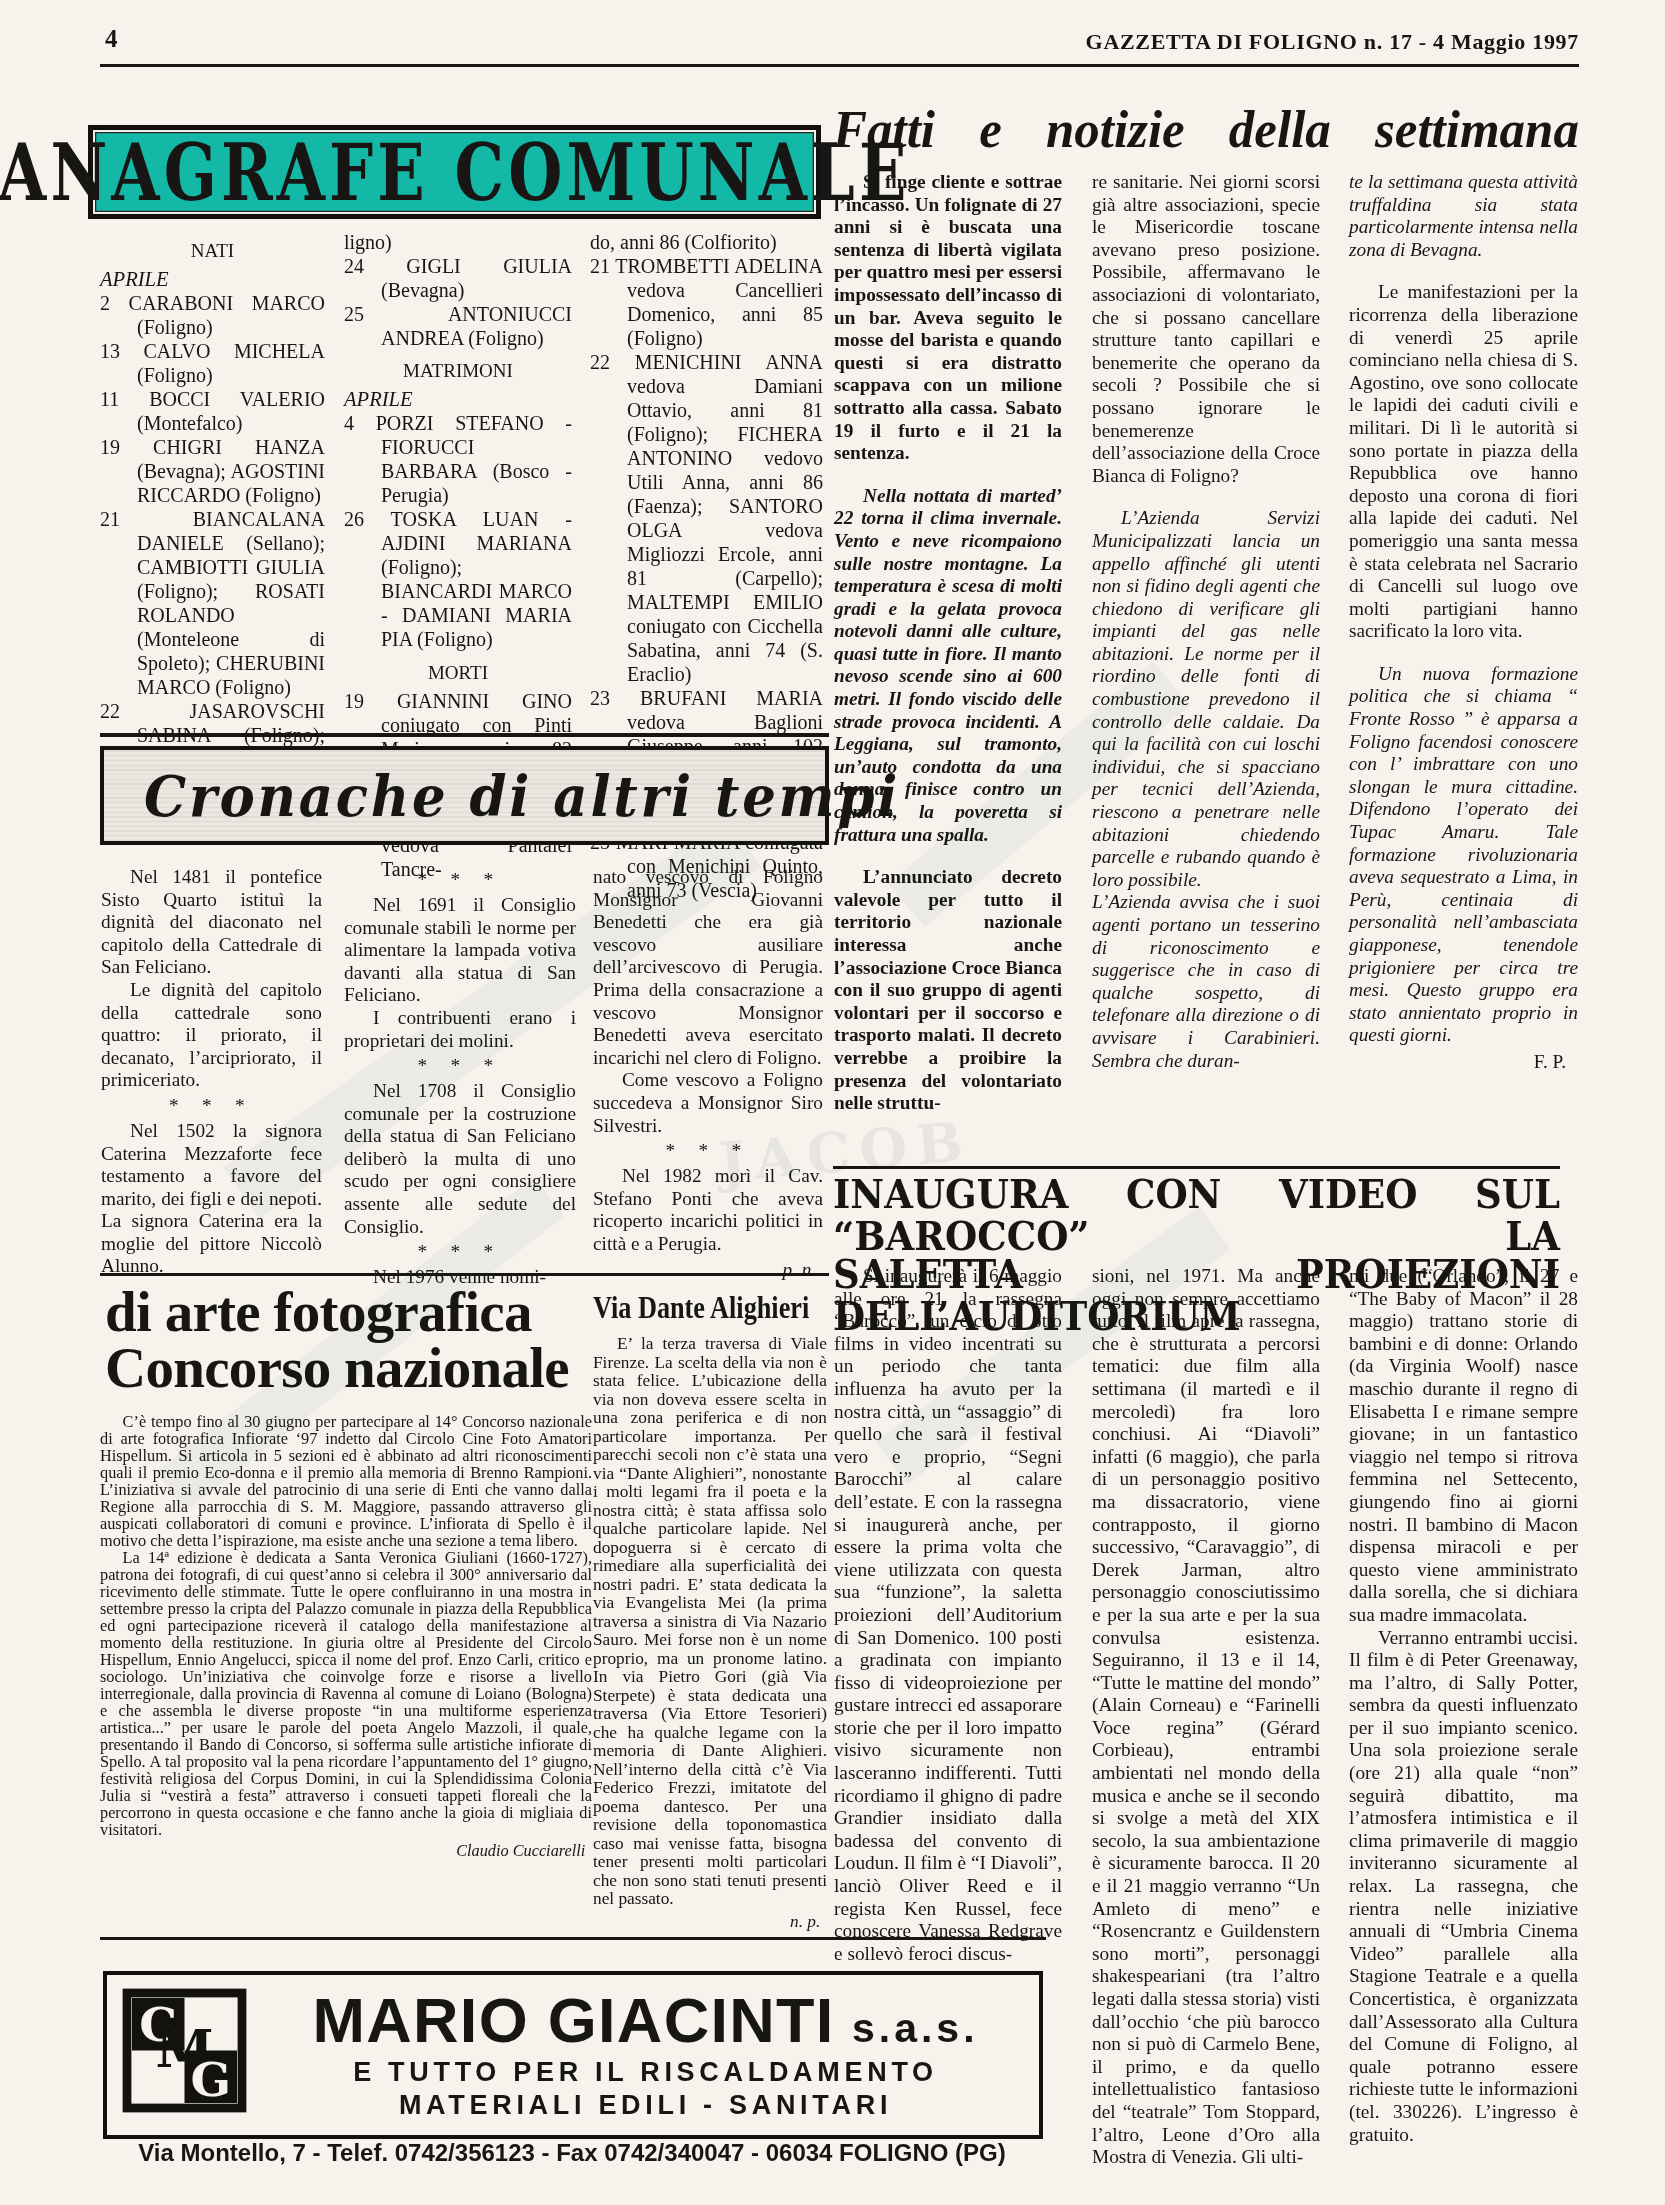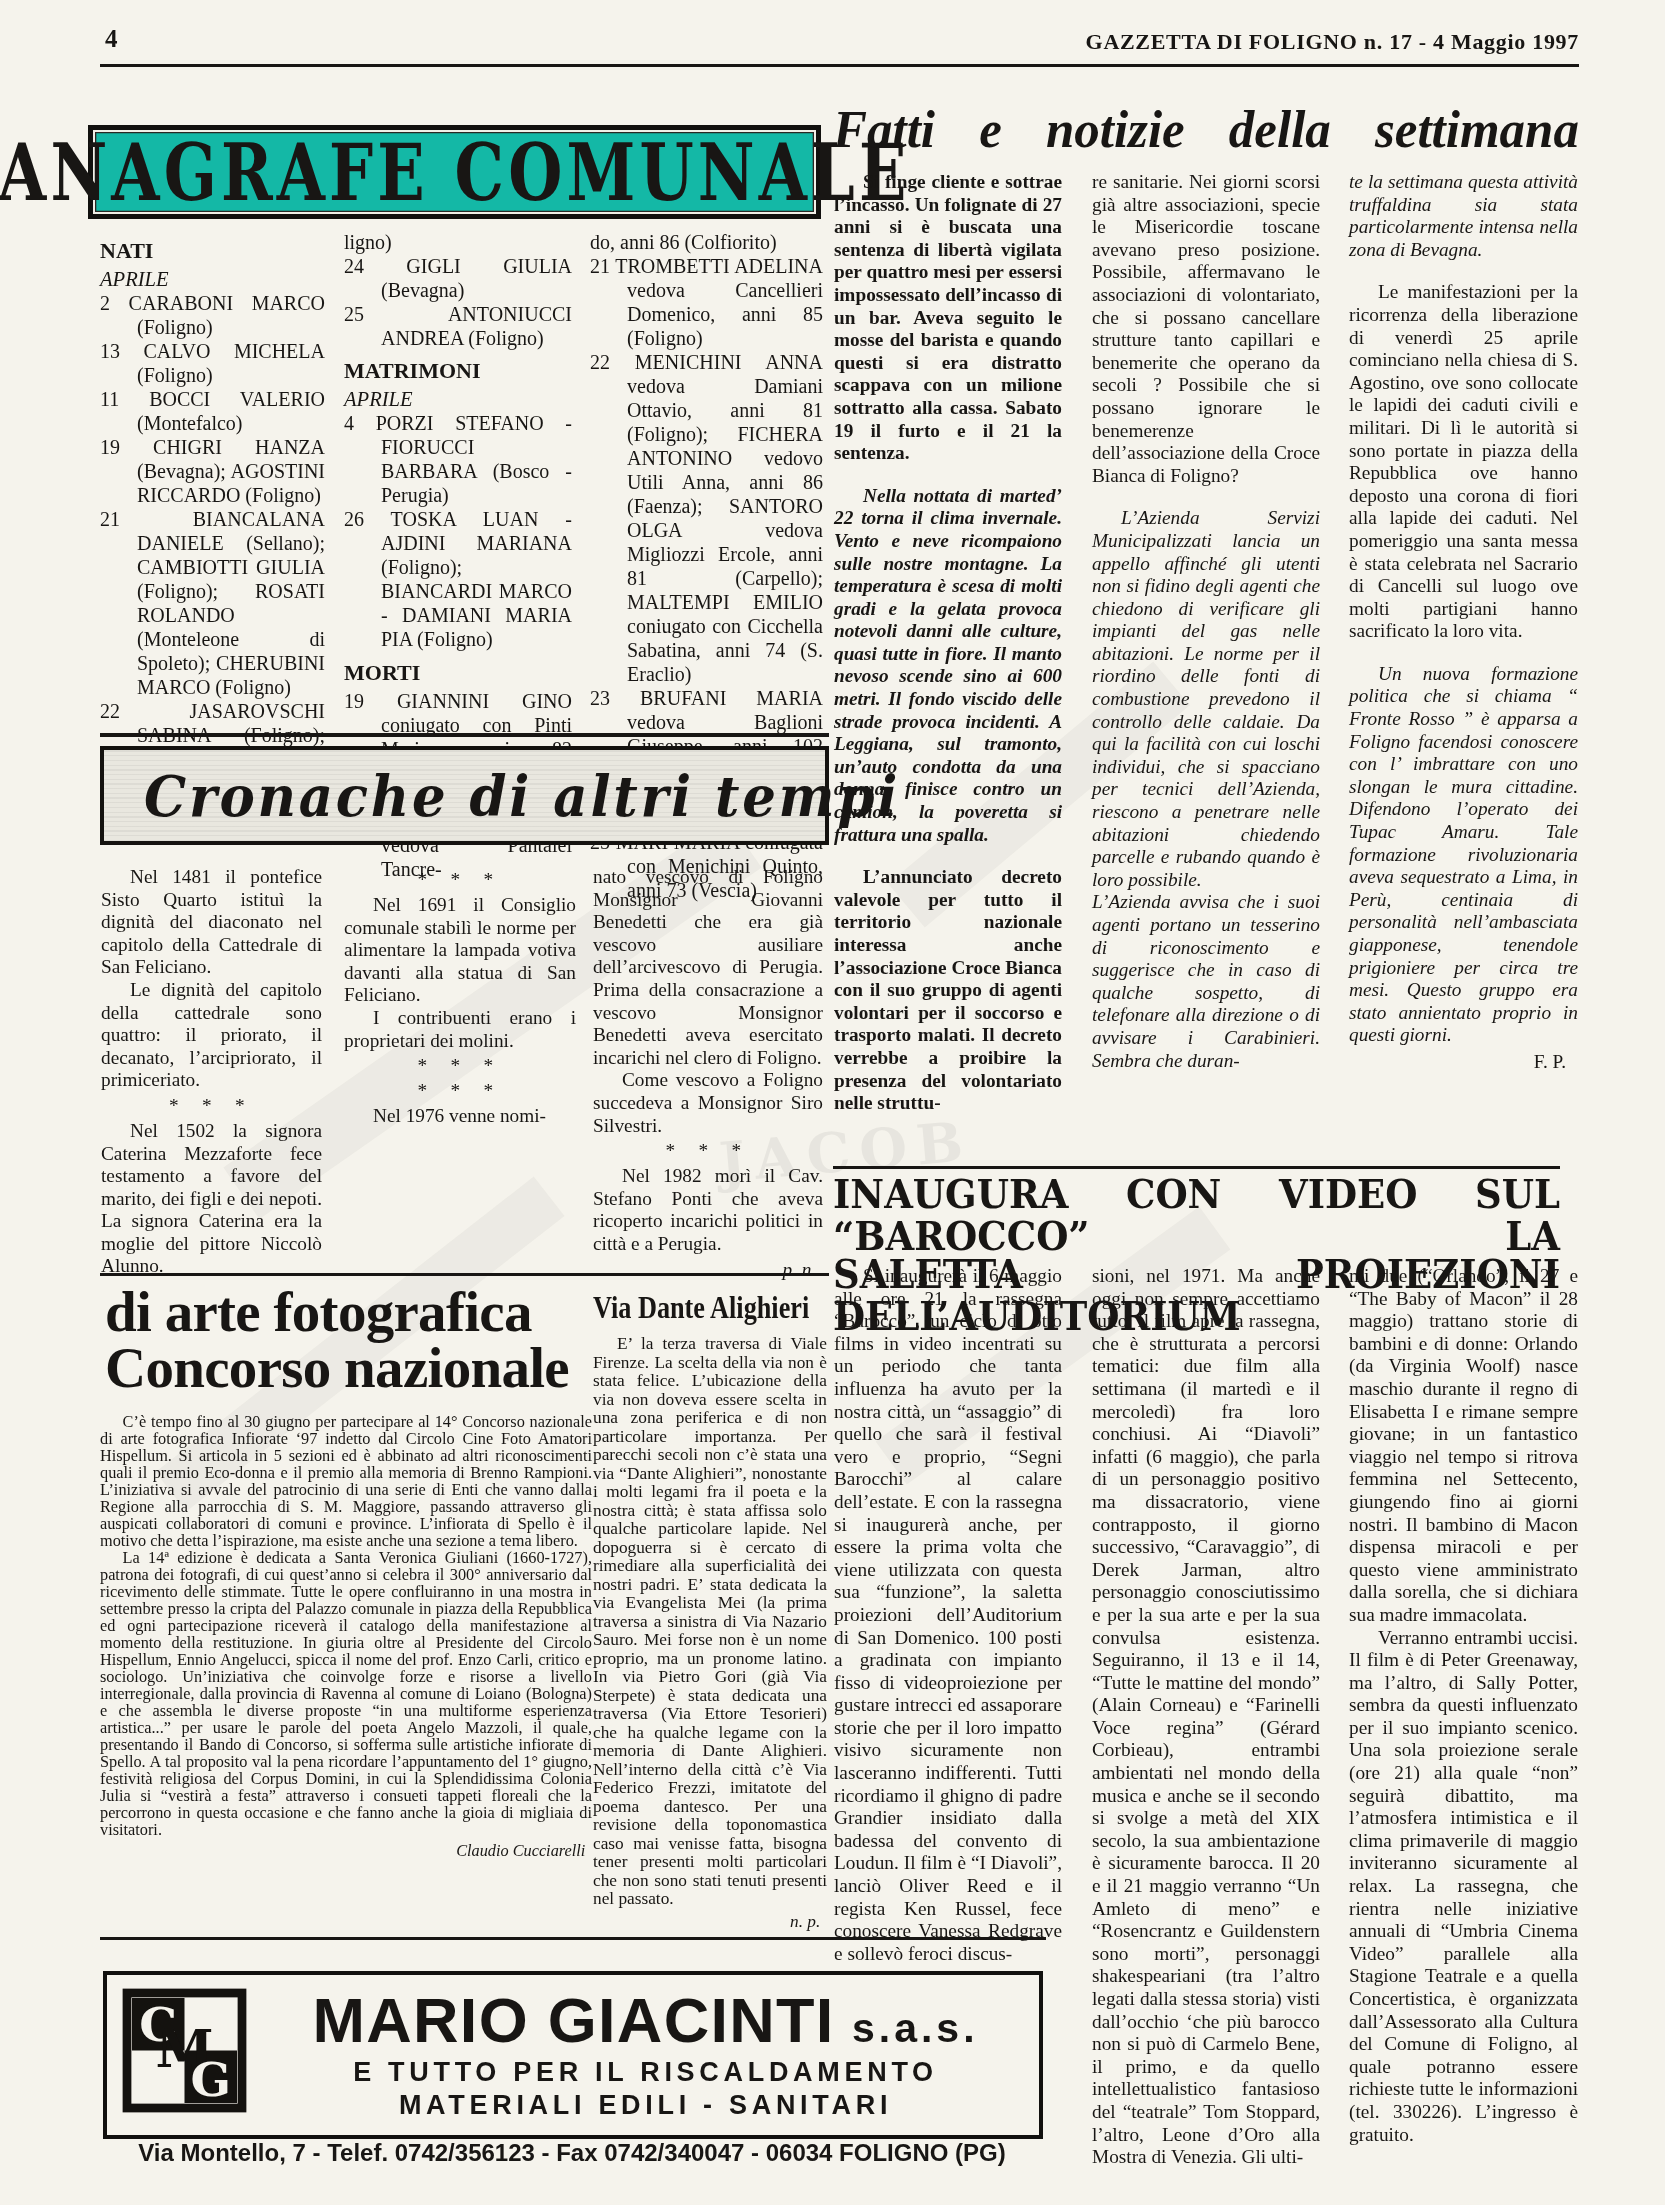--- a/index.html
+++ b/index.html
@@ -22,21 +22,21 @@
   .acol{font-size:20px;line-height:24px;}
   .ncol{font-size:19.3px;line-height:22.6px;}
   .blk.p{text-indent:29px;}
   .blk.pni{text-indent:0;}
   .blk.it{font-style:italic;text-indent:29px;}
   .blk.itni{font-style:italic;text-indent:0;}
   .blk.sp{margin-top:20px;}
   .blk.stars{text-align:center;text-indent:0;letter-spacing:9.3px;margin:2.7px 0;}
   .blk.sig{text-align:right;text-indent:0;padding-right:12px;margin-top:4px;}
   .blk.sigit{text-align:right;font-style:italic;text-indent:0;padding-right:6.7px;margin-top:4px;}
-  .blk.heading{text-align:left;font-weight:bold;text-indent:0;font-size:22px;margin:9.3px 0 4px;}
+  .blk.heading{text-align:center;font-weight:normal;text-indent:0;font-size:19px;margin:9.3px 0 4px;}
   .blk.subit{font-style:italic;text-indent:0;font-size:20.6px;}
   .blk.entry{padding-left:37px;text-indent:-37px;}
 
   
   .fatti-headline{position:absolute;left:833px;top:100px;width:746px;font-style:italic;font-weight:bold;font-size:51px;text-align:justify;text-align-last:justify;white-space:nowrap;z-index:2;transform:scale(1,1.05);}
 
   
   .cronache-box{position:absolute;left:100px;top:746px;width:721px;height:91px;border:4px solid #14120f;background:#e9e7df;background-image:repeating-linear-gradient(0deg,rgba(0,0,0,0.05) 0 1.3px,rgba(0,0,0,0) 1.3px 4.7px);z-index:2;display:flex;align-items:center;text-align:right;}
   .cronache-title{font-family:"DejaVu Serif",serif;font-weight:bold;font-style:italic;font-size:53px;letter-spacing:2.7px;padding-left:40px;white-space:nowrap;transform:scaleY(1.05);}
 
@@ -145,20 +145,21 @@
       <p class="blk p">Le dignità del capitolo della cattedrale sono quattro: il priorato, il decanato, l’arcipriorato, il primiceriato.</p>
       <p class="blk stars">* * *</p>
       <p class="blk p">Nel 1502 la signora Caterina Mezzaforte fece testamento a favore del marito, dei figli e dei nepoti. La signora Caterina era la moglie del pittore Niccolò Alunno.</p>
     </div>
   <div class="col ncol" style="left:344px;top:866px;width:232px;height:400px;">
 
   <p class="blk stars">* * *</p>
       <p class="blk p">Nel 1691 il Consiglio comunale stabilì le norme per alimentare la lampada votiva davanti alla statua di San Feliciano.</p>
       <p class="blk p">I contribuenti erano i proprietari dei molini.</p>
       <p class="blk stars">* * *</p>
+      <p class="blk p">Nel 1708 il Consiglio comunale per la costruzione della statua di San Feliciano deliberò la multa di uno scudo per ogni consigliere assente alle sedute del Consiglio.</p>
       <p class="blk stars">* * *</p>
       <p class="blk p">Nel 1976 venne nomi-</p>
     </div>
   <div class="col ncol" style="left:593px;top:866px;width:230px;height:400px;">
 
   <p class="blk pni">nato vescovo di Foligno Monsignor Giovanni Benedetti che era già vescovo ausiliare dell’arcivescovo di Perugia. Prima della consacrazione a vescovo Monsignor Benedetti aveva esercitato incarichi nel clero di Foligno.</p>
       <p class="blk p">Come vescovo a Foligno succedeva a Monsignor Siro Silvestri.</p>
       <p class="blk stars">* * *</p>
       <p class="blk p">Nel 1982 morì il Cav. Stefano Ponti che aveva ricoperto incarichi politici in città e a Perugia.</p>
       <p class="blk sigit">p. n.</p>

